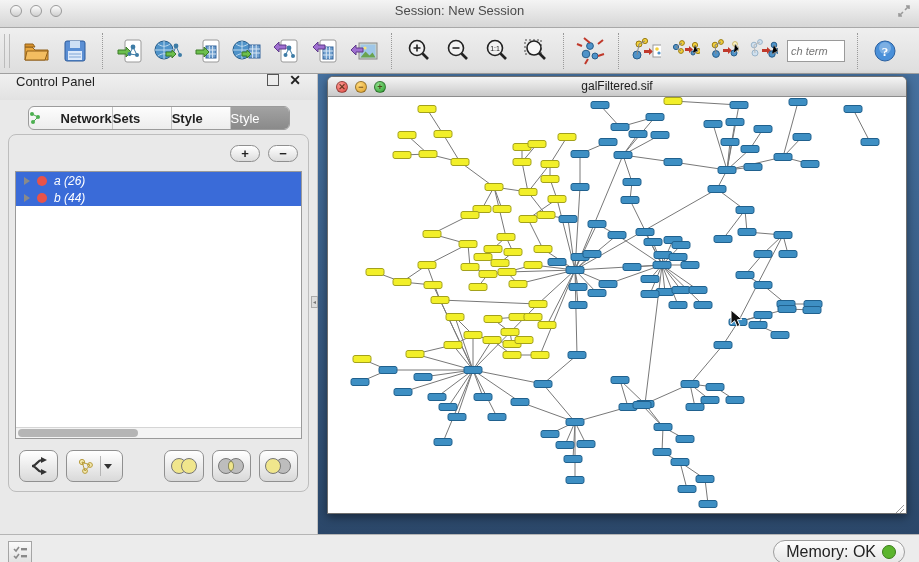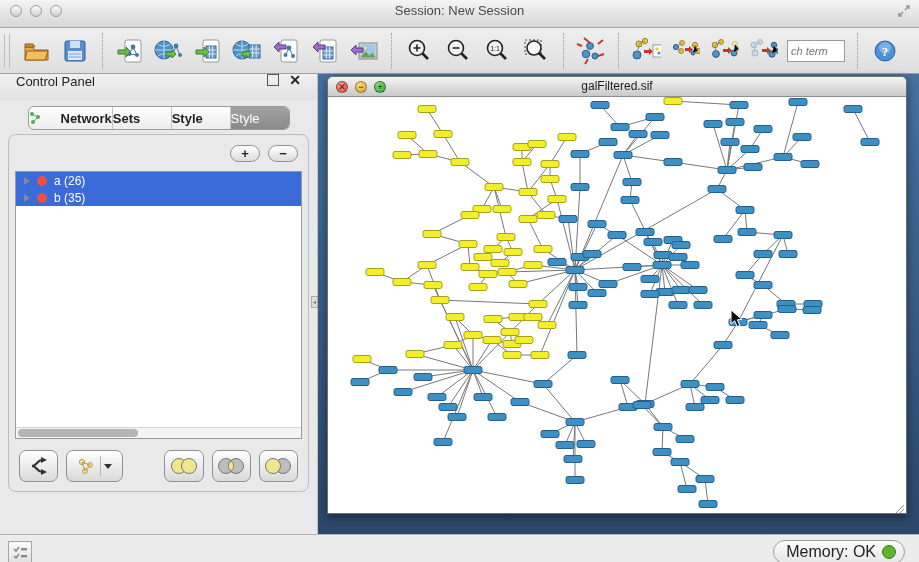--- a/index.html
+++ b/index.html
@@ -54,21 +54,21 @@
   .cp-panel { position:absolute; left:8px; right:8px; top:60px; bottom:42px;
     border:1px solid #bdbdbd; border-radius:8px; background:#e9e9e9; }
   .pm-row { position:absolute; top:10px; right:10px; display:flex; gap:8px; }
   .pm-btn { width:30px; height:17px; border:1px solid #8f8f8f; border-radius:9px;
     background:linear-gradient(#ffffff,#dcdcdc); font-size:13px; font-weight:bold;
     line-height:15px; text-align:center; color:#222; }
 
   .sets-list { position:absolute; left:6px; right:6px; top:36px; bottom:52px;
     background:#fff; border:1px solid #9a9a9a; overflow:hidden; }
   .set-row { height:17px; display:flex; align-items:center; font-size:12px;
-    color:#222; padding-left:8px; gap:7px; }
+    color:#222; padding-left:8px; gap:7px;font-style:italic; }
   .set-row.selected { background:#3a6bd8; color:#fff; }
   .tri { width:0; height:0; border-left:6px solid #8a8a8a;
     border-top:4px solid transparent; border-bottom:4px solid transparent; }
   .reddot { width:10px; height:10px; border-radius:50%; background:#e8534a; }
   .hscroll { position:absolute; left:0; right:0; bottom:0; height:11px;
     background:#f4f4f4; border-top:1px solid #d5d5d5; }
   .hthumb { position:absolute; left:2px; top:1px; width:42%; height:8px;
     border-radius:4px; background:#b5b5b5; }
 
   .cp-bottom { position:absolute; left:10px; right:10px; bottom:8px; height:34px;
@@ -383,21 +383,21 @@
 
       <div class="sets-list">
         <div class="set-row selected">
           <span class="tri"></span>
           <span class="reddot"></span>
           <span>a (26)</span>
         </div>
         <div class="set-row selected">
           <span class="tri"></span>
           <span class="reddot"></span>
-          <span>b (35)</span>
+          <span>b (44)</span>
         </div>
         <div class="hscroll">
           <div class="hthumb"></div>
         </div>
       </div>
 
       <div class="cp-bottom">
         <div class="vbtn sq">
           <svg width="20" height="20">
               <path d="M3 10 C8 10 8 4 13 4 M3 10 C8 10 8 16 13 16" fill="none" stroke="#333" stroke-width="2.2"></path>

